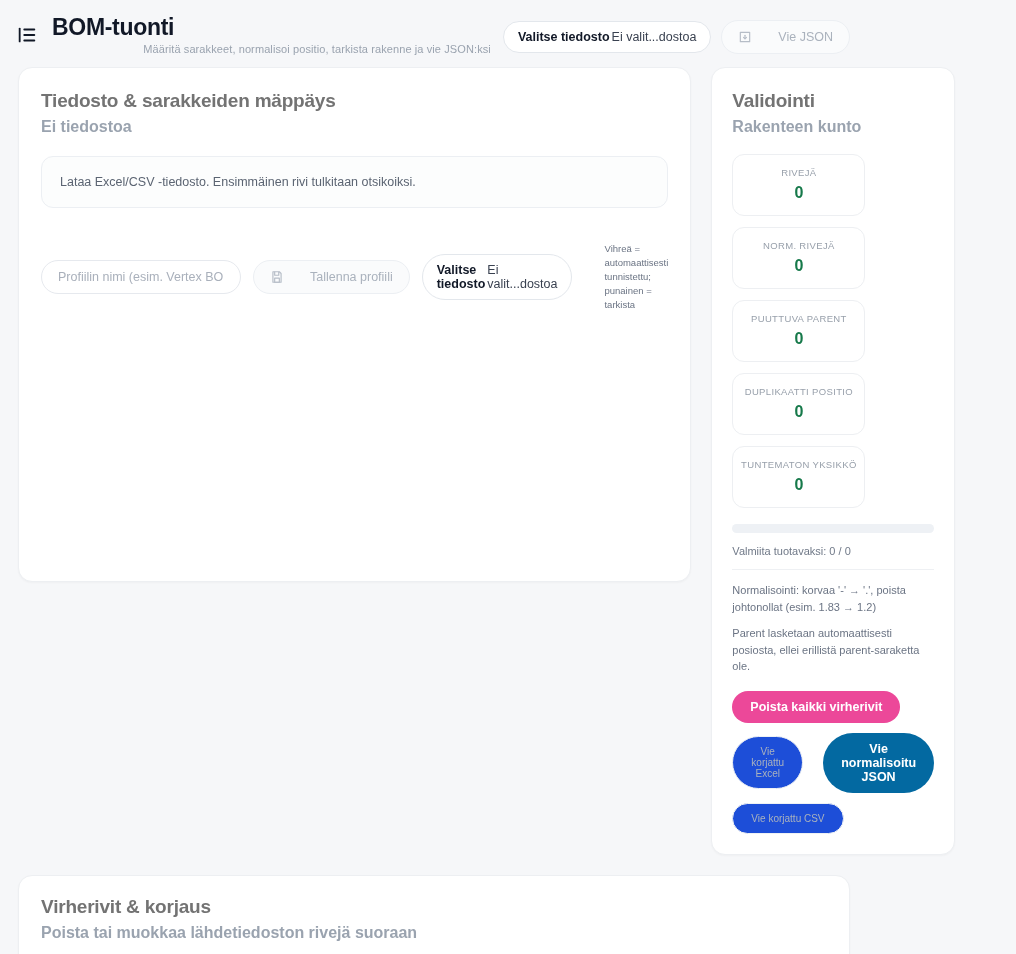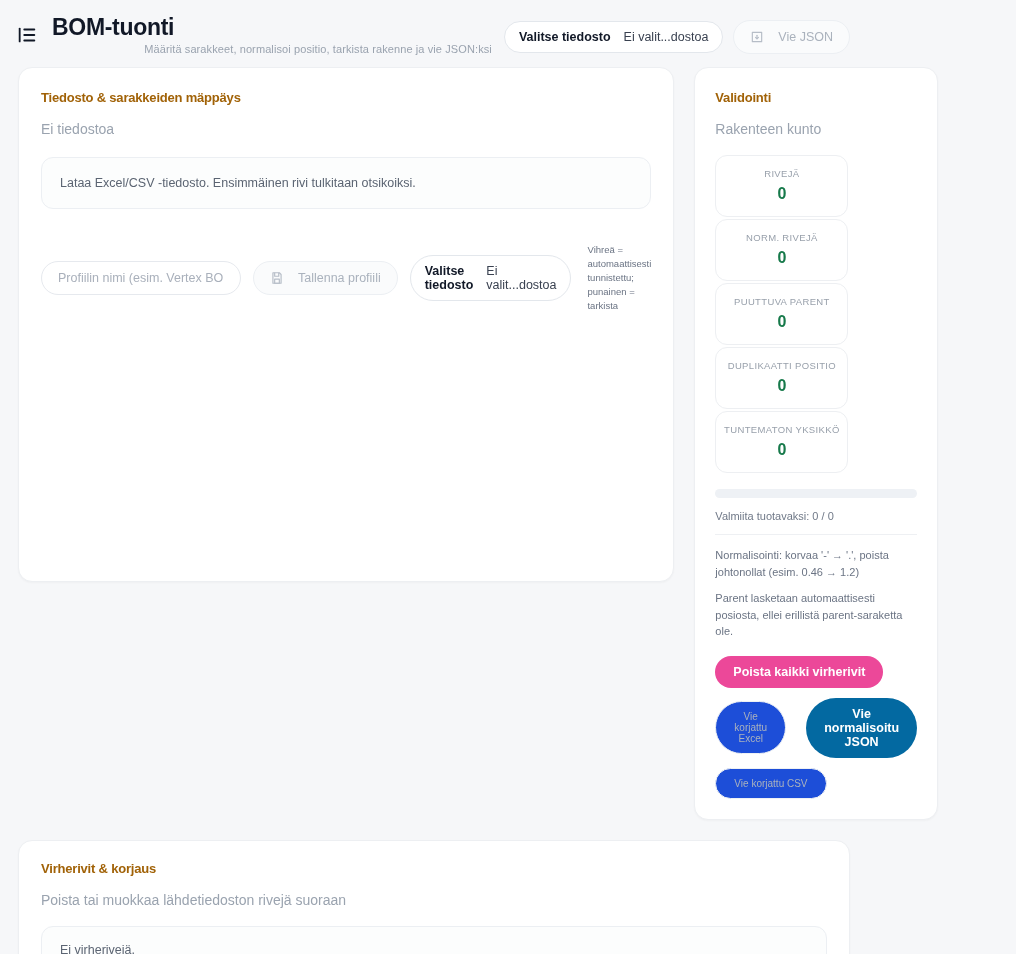--- a/index.html
+++ b/index.html
@@ -54,35 +54,35 @@
   
   .btn {
     border: 1px solid #e3e7ec;
     background: #ffffff;
     border-radius: 999px;
     font-size: 12.5px;
     font-family: "Liberation Sans", sans-serif;
     padding: 9px 16px;
     display: inline-flex;
     align-items: flex-end;
-    gap: 14px;
+    gap: 26px;
     cursor: pointer;
     white-space: nowrap;
     color: #111827;
   }
   .btn-muted { background: #fafbfc; color: #aab2bd; border-color: #eceff3; }
   .btn-muted .ico { color: #b6bdc7; }
   .btn-file {
     background: #fff;
     border: 1px solid #e3e7ec;
     border-radius: 999px;
     padding: 8px 14px;
     font-size: 12.5px;
     display: inline-flex;
-    gap: 13px;
+    gap: 2px;
     align-items: baseline;
     cursor: pointer;
   }
   .btn-file .fb-label { font-weight: 700; color: #111827; }
   .btn-file .fb-value { color: #394150; }
   .btn-danger {
     background: #ec4899;
     border: none;
     color: #ffffff;
     font-weight: 700;
@@ -122,29 +122,30 @@
   .card {
     background: #ffffff;
     border: 1px solid #edeff2;
     border-radius: 14px;
     box-shadow: 0 1px 2px rgba(16,24,40,0.03);
   }
   .card-left { flex: 0 0 650px; min-height: 515px; padding: 22px 22px 22px 22px; }
   .card-right { flex: 1 1 auto; min-height: 515px; padding: 22px 20px 20px 20px; }
 
   .sec-title {
-    font-size: 13px;
+    font-size: 19px;
     font-weight: 700;
     letter-spacing: -0.2px;
-    color: #a16207;
+    color: #737373;
   }
   .sec-sub {
-    font-size: 14px;
+    font-size: 16px;
     color: #9aa3af;
-    margin-top: 16px;
+    margin-top: 6px;
+    font-weight: bold;
   }
 
   .hint-box {
     margin-top: 20px;
     border: 1px solid #eceff3;
     background: #fcfdfd;
     border-radius: 12px;
     padding: 18px 18px;
     font-size: 12.5px;
     color: #5b6472;
@@ -166,28 +167,28 @@
     color: #111827;
     background: #fff;
     outline: none;
   }
   .text-input::placeholder { color: #a9b0bb; }
   .legend-note {
     font-size: 9.5px;
     line-height: 1.45;
     color: #6b7484;
     max-width: 95px;
-    margin-left: 4px;
+    margin-left: 20px;
   }
 
   
   .stats-grid {
     display: flex;
     flex-wrap: wrap;
-    gap: 2px;
+    gap: 11px;
     margin-top: 18px;
   }
   .stat-tile {
     flex: 0 0 133px;
     border: 1px solid #edeff2;
     border-radius: 12px;
     background: #fff;
     padding: 12px 6px 13px;
     text-align: center;
   }
@@ -337,21 +338,21 @@
         </div>
       </div>
 
       <div class="progress-track">
         <div class="progress-fill" id="progress-fill" style="width: 0%;"></div>
       </div>
       <div class="progress-caption">Valmiita tuotavaksi: 0 / 0</div>
 
       <div class="divider"></div>
 
-      <div class="note">Normalisointi: korvaa '-' → '.', poista johtonollat (esim. 0.46 → 1.2)</div>
+      <div class="note">Normalisointi: korvaa '-' → '.', poista johtonollat (esim. 1.83 → 1.2)</div>
       <div class="note">Parent lasketaan automaattisesti posiosta, ellei erillistä parent-saraketta ole.</div>
 
       <div class="action-stack">
         <button class="btn-danger">Poista kaikki virherivit</button>
         <div class="stack-row">
           <button class="btn-ghost">Vie korjattu Excel</button>
           <span class="spacer"></span>
           <button class="btn-dark">Vie normalisoitu JSON</button>
         </div>
         <div class="stack-row">

